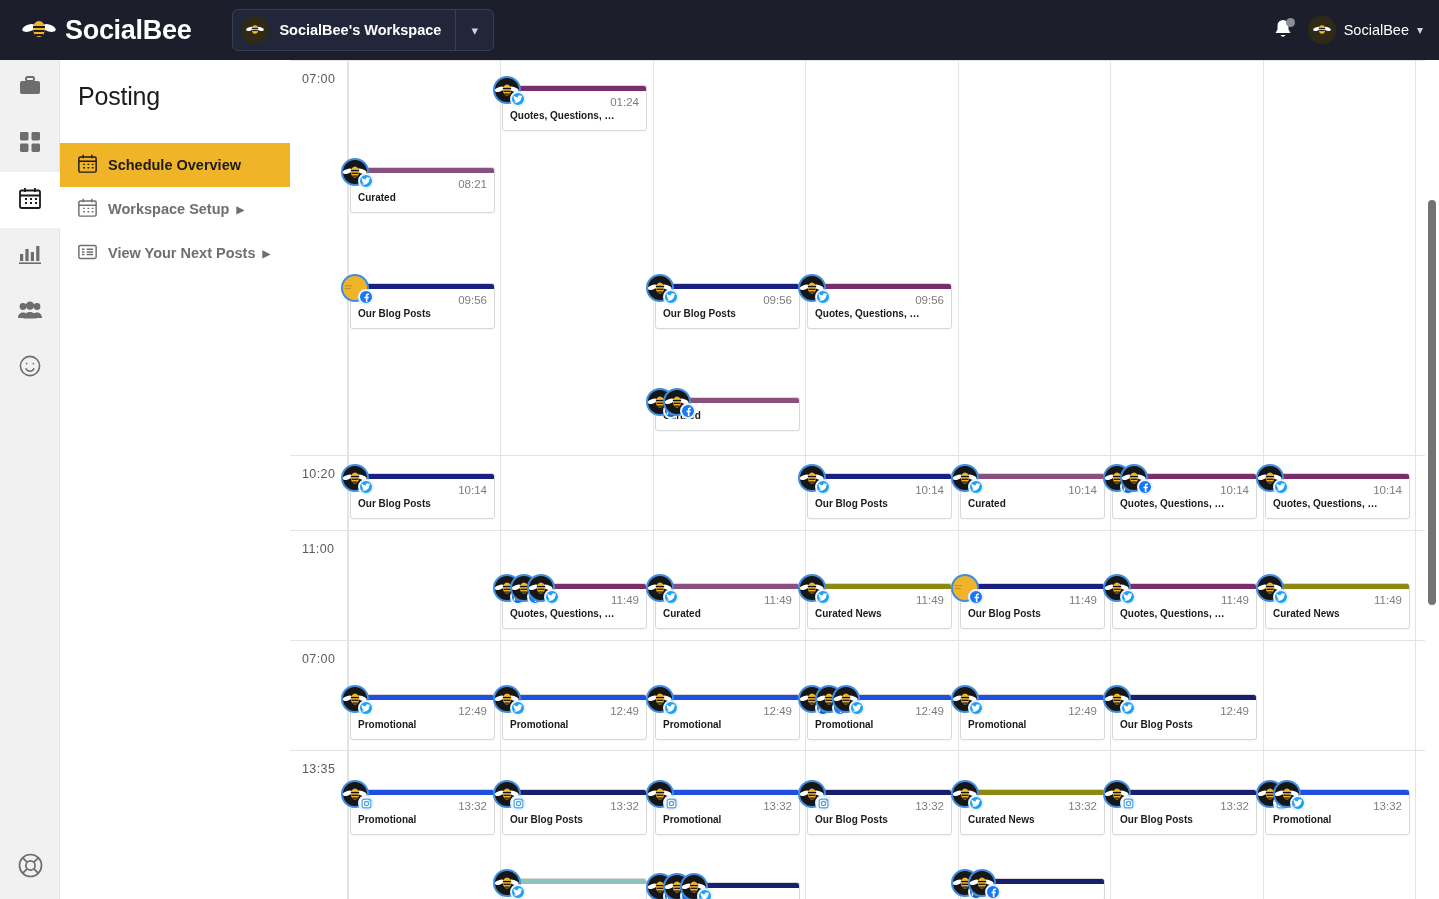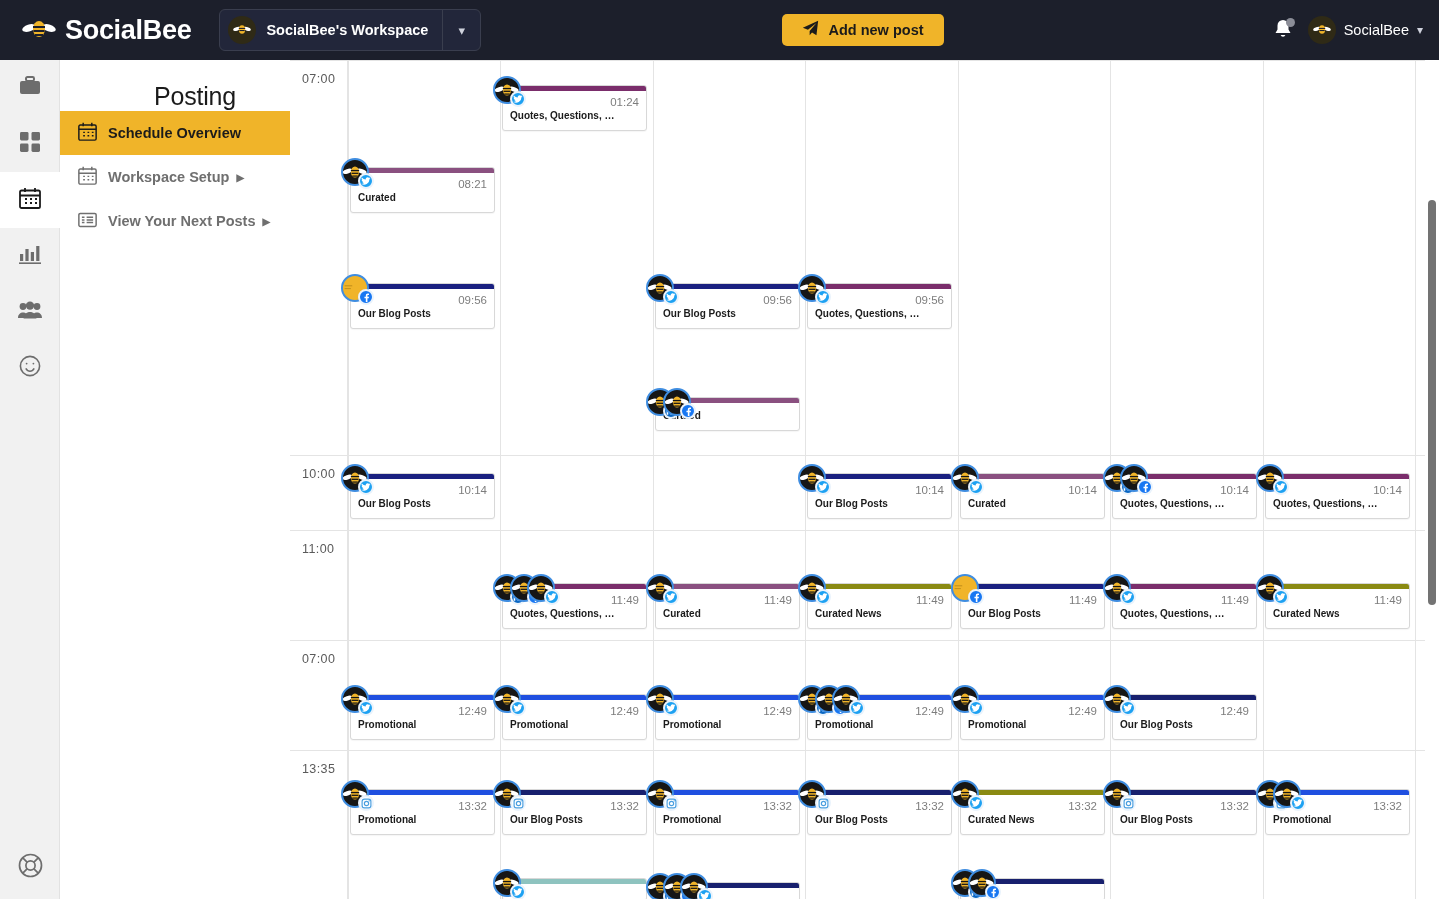--- a/index.html
+++ b/index.html
@@ -14,21 +14,21 @@
     position: absolute; top: 0; left: 0; width: 1439px; height: 60px;
     background: #1c1f2b; display: flex; align-items: center;
   }
   .brand { display: flex; align-items: center; margin-left: 22px; }
   .brand-logo { width: 34px; height: 26px; position: relative; }
   .brand-name {
     color: #fff; font-size: 27px; font-weight: bold; letter-spacing: -0.3px;
     margin-left: 9px;
   }
   .ws-box {
-    display: flex; align-items: center; margin-left: 28px;
+    display: flex; align-items: center; margin-left: 41px;
     border: 1px solid #3a3e4e; border-radius: 6px; height: 42px;
     background: #22263a;
   }
   .ws-avatar {
     width: 28px; height: 28px; border-radius: 50%;
     background: #2f2a16; margin: 0 10px 0 8px;
     display: flex; align-items: center; justify-content: center;
   }
   .ws-name { color: #ffffff; font-size: 14.5px; font-weight: bold; padding-right: 14px;}
   .ws-caret {
@@ -63,34 +63,34 @@
     width: 60px; height: 56px; display: flex; align-items: center;
     justify-content: center; color: #6d6d6d; cursor: pointer;
   }
   .rail-btn.active { background: #ffffff; color: #1b1b1b; }
   .rail-help { position: absolute; left: 0; bottom: 10px; width: 60px; height: 44px;
     display: flex; align-items: center; justify-content: center; color: #6d6d6d; }
 
   
   #subnav {
     position: absolute; left: 60px; top: 60px; width: 253px; height: 839px;
-    background: #ffffff; border-right: 1px solid #dcdcdc; text-align: center;
+    background: #ffffff; border-right: 1px solid #dcdcdc;
   }
   #subnav h1 {
     font-size: 25px; font-weight: normal; color: #1b1b1b;
     padding: 22px 0 0 18px; letter-spacing: -0.2px;
   }
   .nav-item {
     display: flex; align-items: center; gap: 11px; height: 44px;
     padding-left: 18px; color: #6f6f6f; font-size: 14.5px; font-weight: bold;
     cursor: pointer;
   }
   .nav-item.active { background: #f0b429; color: #1b1b1b; }
   .nav-item .caret { font-size: 10px; margin-left: -4px; }
-  .navlist { margin-top: 0; }
+  .navlist { margin-top: 32px; }
 
   
   #calendar {
     position: absolute; left: 290px; top: 60px; width: 1149px; height: 839px;
     background: #fff; overflow: hidden;
   }
   .cal-inner { position: relative; width: 1135px; height: 839px; }
   .time-col { position: absolute; left: 0; top: 0; width: 58px; height: 839px;
     border-right: 1px solid #e4e4e4; background: #fff; }
   .hour-row {
@@ -164,28 +164,20 @@
         <ellipse cx="27" cy="11" rx="7" ry="3.4" fill="#fff" transform="rotate(18 27 11)"></ellipse>
         <ellipse cx="17" cy="12" rx="6" ry="8" fill="#f0b429"></ellipse>
         <rect x="11" y="9" width="12" height="2" fill="#1c1f2b"></rect>
         <rect x="12" y="13" width="10" height="2" fill="#1c1f2b"></rect>
       </svg>
     </span>
     <span class="ws-name">SocialBee's Workspace</span>
     <span class="ws-caret">▾</span>
   </div>
 
-  <button id="addpost">
-    <span>
-      <svg width="17" height="17" viewBox="0 0 20 20">
-          <path d="M19 1 1 9l6 2.5L17 3.5 9 13v5l2.8-3.4L17 18z" fill="#1b1b1b"></path>
-        </svg>
-    </span>
-    <span>Add new post</span>
-  </button>
 
   <div class="topright">
     <span class="bell">
       <svg width="22" height="24" viewBox="0 0 22 24">
         <path d="M11 2a5.5 5.5 0 0 0-5.5 5.5v4L3.5 15h15l-2-3.5v-4A5.5 5.5 0 0 0 11 2z" fill="#fff"></path>
         <path d="M8.6 17a2.5 2.5 0 0 0 4.8 0z" fill="#fff"></path>
       </svg>
       <span class="bell-dot"></span>
     </span>
     <span class="user-chip">
@@ -309,21 +301,21 @@
   </div>
 </div>
 
 <div id="calendar">
   <div class="cal-inner" id="cal-inner">
     <div class="time-col"></div>
   <div class="hour-row" style="top: 0px; height: 85px;">
         <div class="hour-label">07:00</div>
       </div>
       <div class="hour-row" style="top: 395px; height: 75px;">
-        <div class="hour-label">10:00</div>
+        <div class="hour-label">10:20</div>
       </div>
       <div class="hour-row" style="top: 470px; height: 110px;">
         <div class="hour-label">11:00</div>
       </div>
       <div class="hour-row" style="top: 580px; height: 110px;">
         <div class="hour-label">07:00</div>
       </div>
       <div class="hour-row" style="top: 690px; height: 149px;">
         <div class="hour-label">13:35</div>
       </div>

